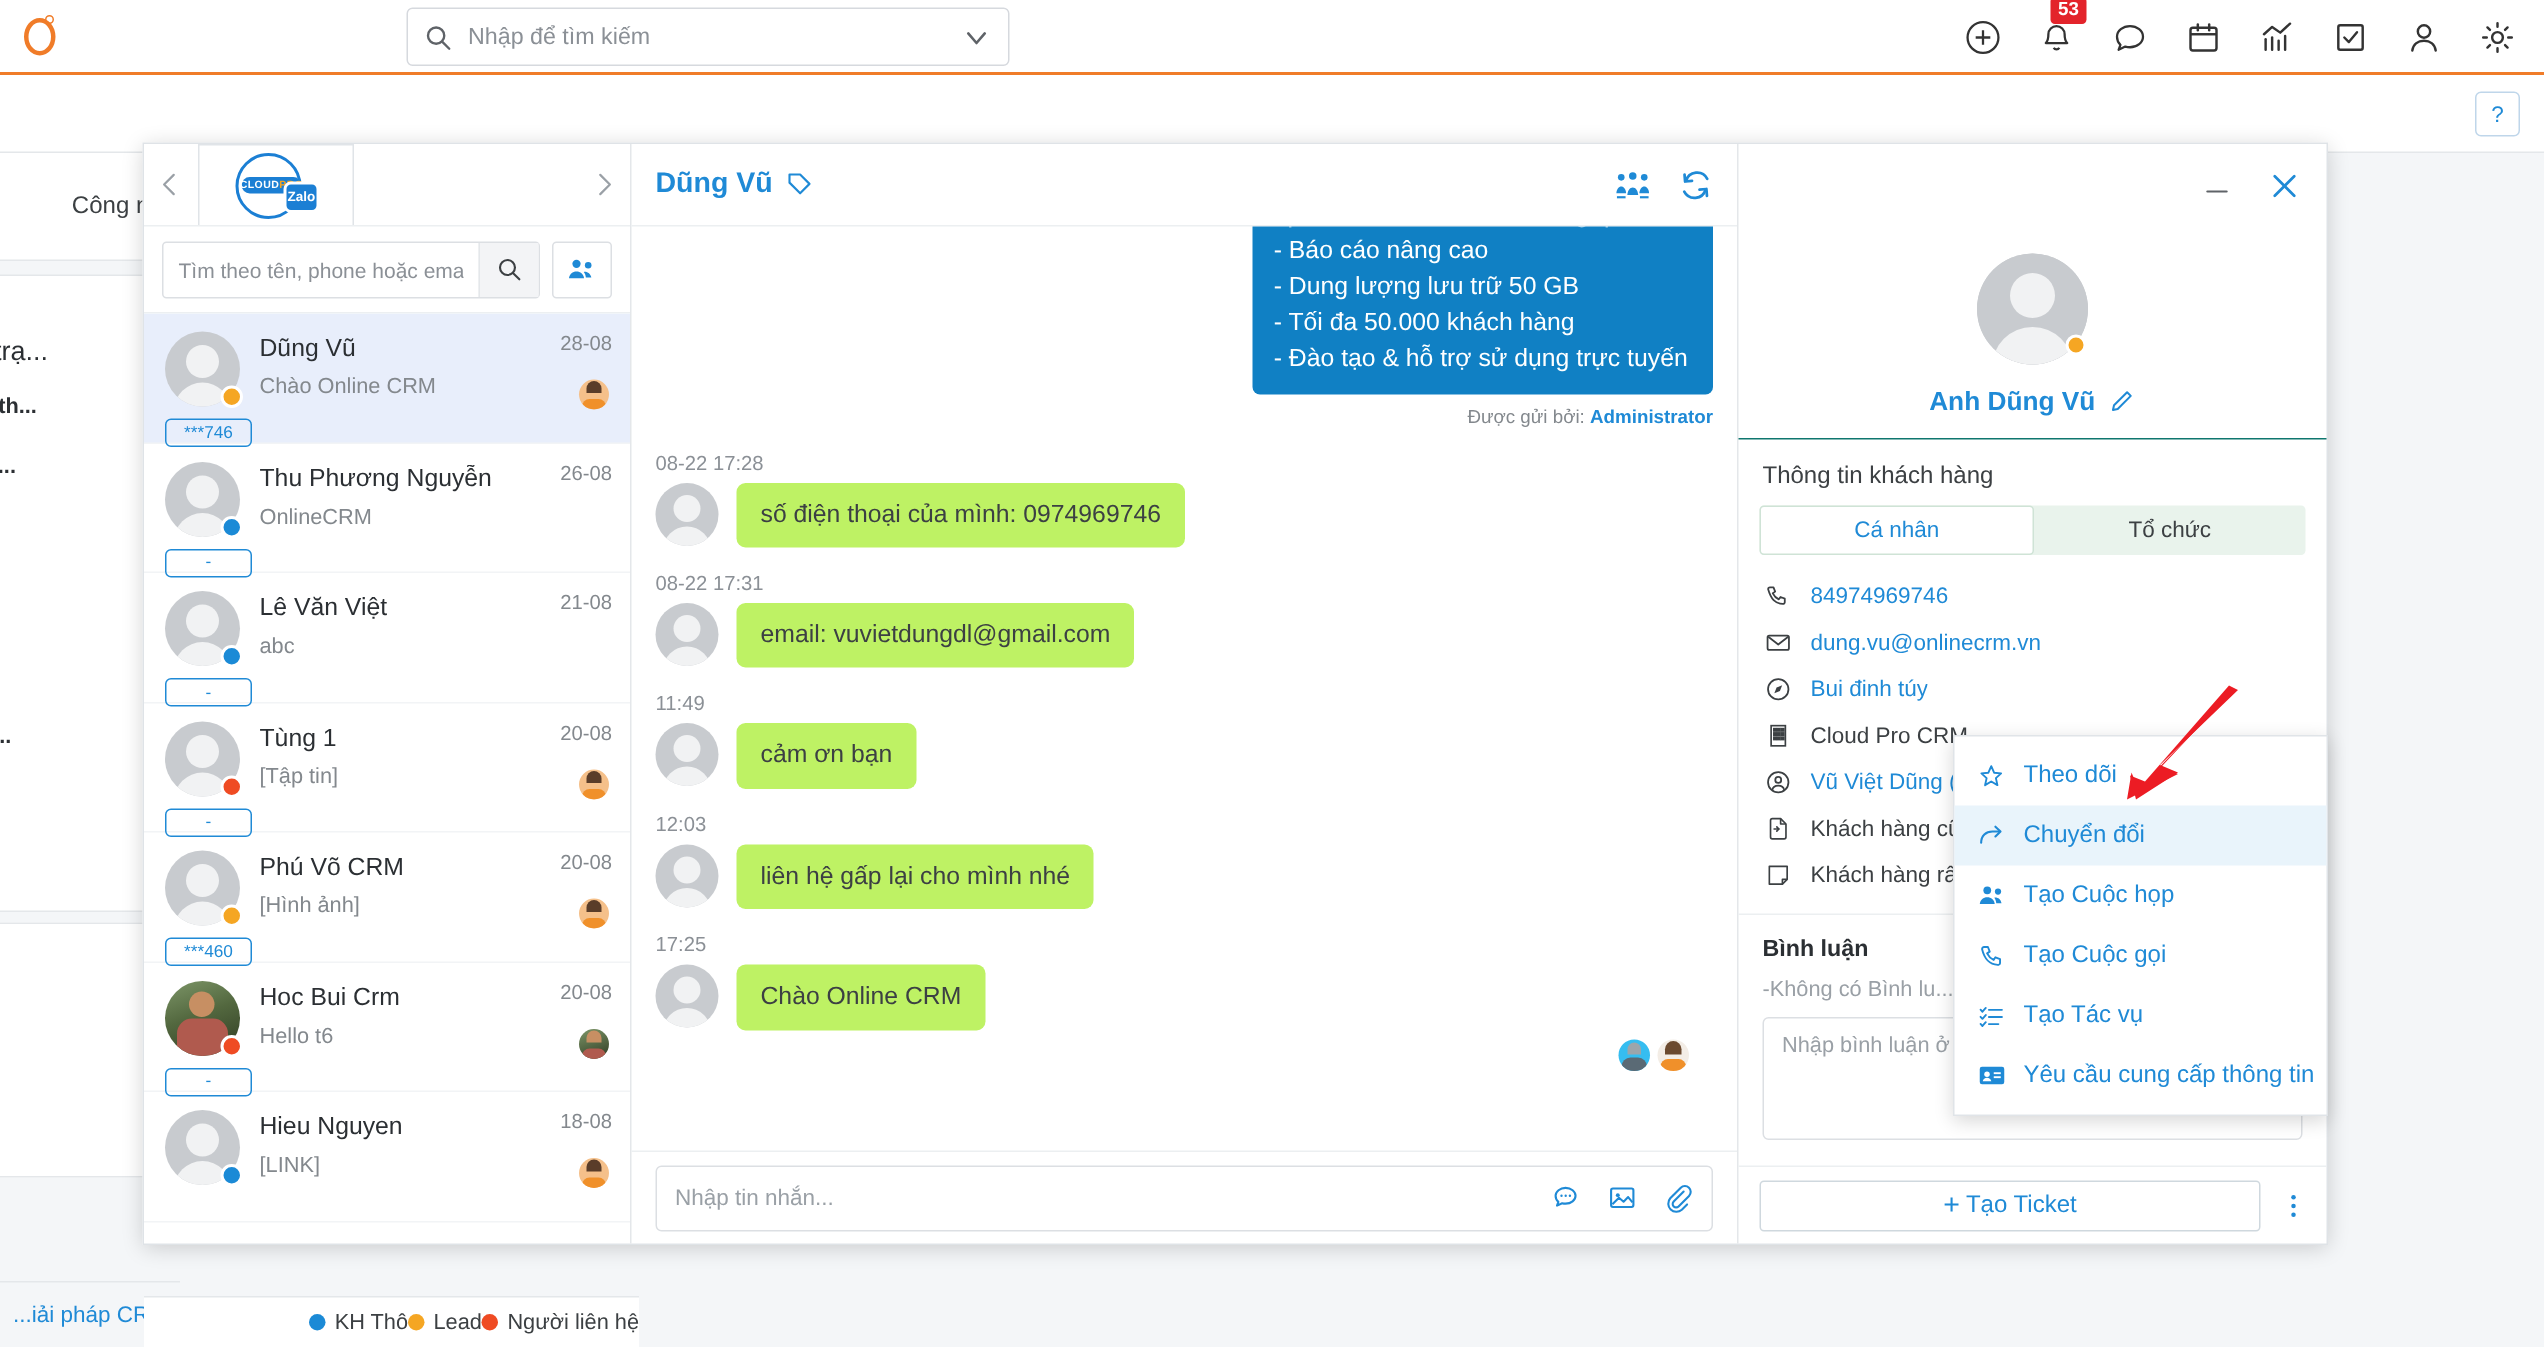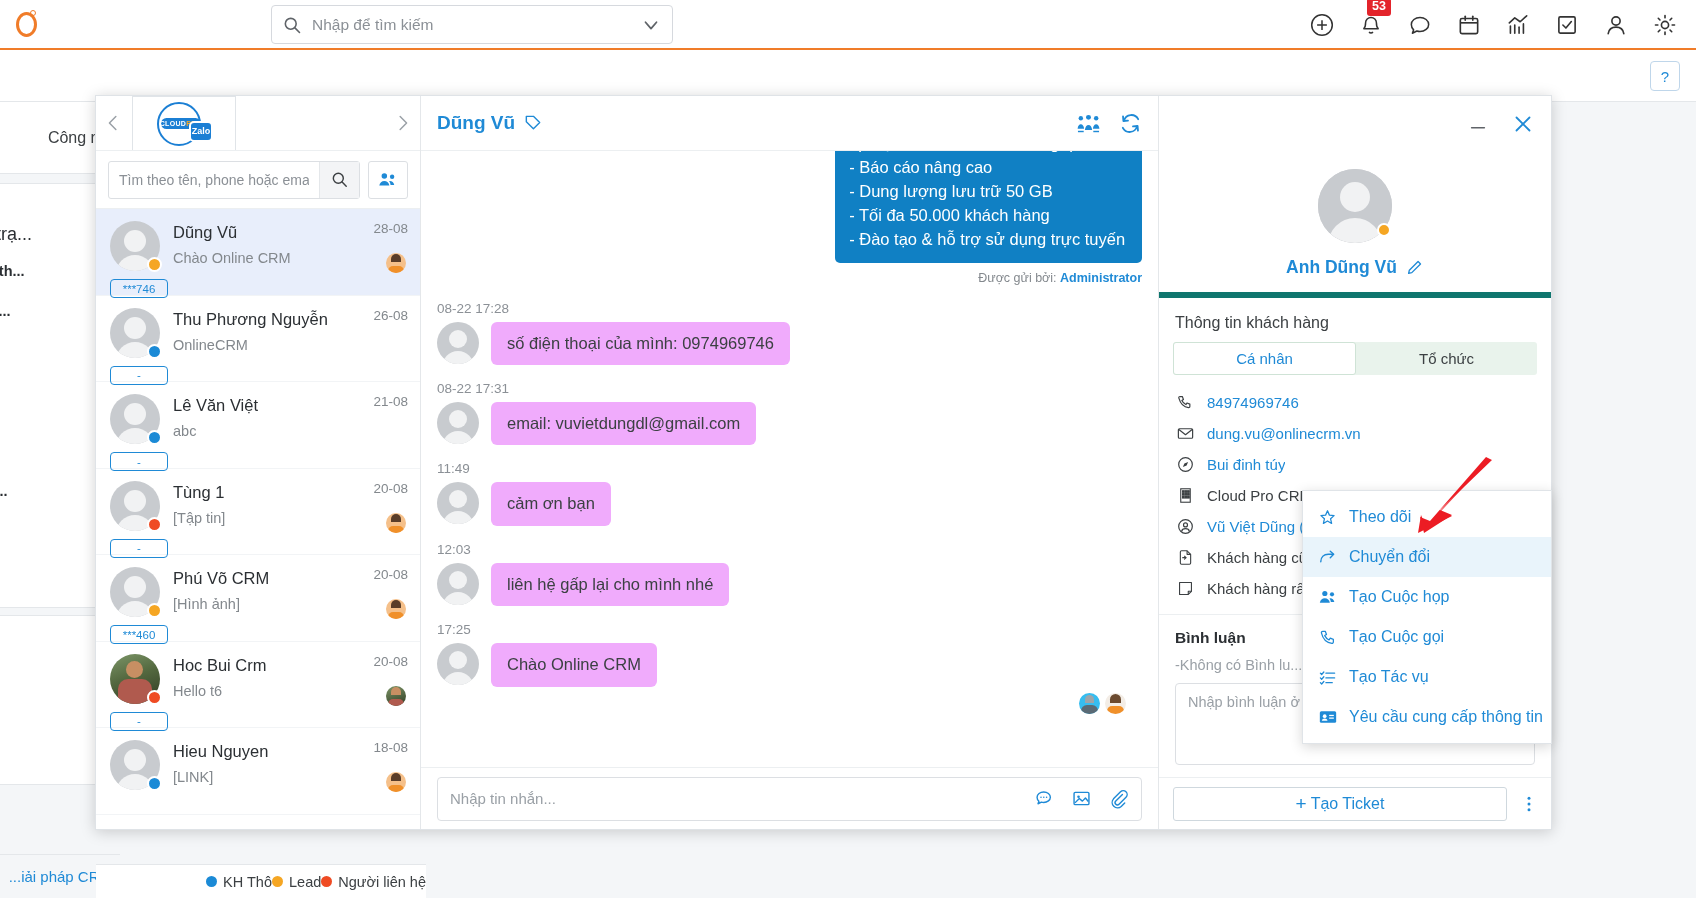--- a/index.html
+++ b/index.html
@@ -219,21 +219,21 @@
     font-size: 16.5px; line-height: 1.45; max-width: 330px; margin-top: -30px;
   }
   .sent-by { text-align: right; font-size: 12.5px; color: #83888d; margin-top: 8px; }
   .sent-by a { color: #1f8ad6; text-decoration: none; font-weight: bold; }
   .msg-time { font-size: 13.5px; color: #8b9096; margin: 16px 0 6px 0; }
   .msg-row { display: flex; align-items: flex-start; gap: 12px; }
   .m-avatar { width: 42px; height: 42px; border-radius: 50%; background: #c8cbcf; position: relative; overflow: hidden; flex: 0 0 42px; }
   .m-avatar .head { position: absolute; left: 12px; top: 8px; width: 18px; height: 18px; background: #f1f2f3; border-radius: 50%; }
   .m-avatar .body { position: absolute; left: 5px; top: 29px; width: 32px; height: 22px; background: #f1f2f3; border-radius: 16px 16px 0 0; }
   .bubble-in {
-    background: #f0abfc; color: #3c4043; border-radius: 6px; padding: 11px 16px;
+    background: #bef264; color: #3c4043; border-radius: 6px; padding: 11px 16px;
     font-size: 16.5px; line-height: 1.3;
   }
   .seen-row { display: flex; justify-content: flex-end; gap: 5px; padding: 6px 16px 0 0; }
   .seen-av { width: 21px; height: 21px; border-radius: 50%; position: relative; overflow: hidden; }
   .seen-av.a { background: #36bdf0; }
   .seen-av.a::before{content:"";position:absolute;left:6px;top:2px;width:9px;height:8px;background:#9ca5ab;border-radius:5px 5px 0 0;}
   .seen-av.a::after{content:"";position:absolute;left:2px;bottom:0;width:17px;height:9px;background:#5a6a75;border-radius:6px 6px 0 0;}
   .seen-av.b { background: #f3ede6; }
   .seen-av.b::before{content:"";position:absolute;left:5px;top:1px;width:11px;height:9px;background:#6b4a2f;border-radius:6px 6px 0 0;}
   .seen-av.b::after{content:"";position:absolute;left:2px;bottom:0;width:17px;height:8px;background:#f0902a;border-radius:5px 5px 0 0;}
@@ -247,21 +247,21 @@
     flex: 1; border: none; outline: none; font-size: 15px; color: #5f6368;
     font-family: "Liberation Sans", sans-serif; background: transparent;
   }
   .msg-input-box input::placeholder { color: #9aa0a6; }
   .mib-icons { display: flex; gap: 16px; align-items: center; }
 
   
   .chat-right { width: 393px; border-left: 1px solid #e4e7ea; display: flex; flex-direction: column; position: relative; }
   .cr-head { height: 55px; display: flex; align-items: center; justify-content: flex-end; gap: 22px; padding-right: 16px; }
   .win-btn { cursor: pointer; color: #5f6368; }
-  .cr-profile { padding: 18px 0 14px 0; text-align: center; border-bottom: 6px solid #0f766e; }
+  .cr-profile { padding: 18px 0 14px 0; text-align: center; border-bottom: 1px solid #0f766e; }
   .cr-avatar {
     width: 74px; height: 74px; border-radius: 50%; background: #c8cbcf; margin: 0 auto;
     position: relative; overflow: visible;
   }
   .cr-avatar .inner { position:absolute; inset:0; border-radius:50%; overflow:hidden; background:#c8cbcf;}
   .cr-avatar .head { position: absolute; left: 22px; top: 13px; width: 30px; height: 30px; background: #f1f2f3; border-radius: 50%; }
   .cr-avatar .body { position: absolute; left: 10px; top: 49px; width: 54px; height: 34px; background: #f1f2f3; border-radius: 27px 27px 0 0; }
   .cr-avatar .dot2 { position:absolute; right:1px; bottom:6px; width:14px; height:14px; border-radius:50%; background:#f5a623; border:2px solid #fff;}
   .cr-name { margin-top: 14px; font-size: 17.5px; color: #1f8ad6; font-weight: bold; display:flex; align-items:center; justify-content:center; gap:8px;}
   .cr-sec-title { font-size: 16px; color: #3c4043; padding: 16px 0 10px 16px; }

